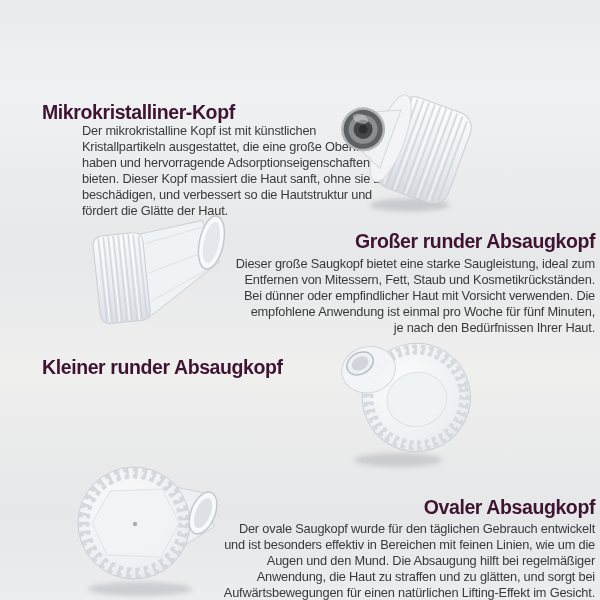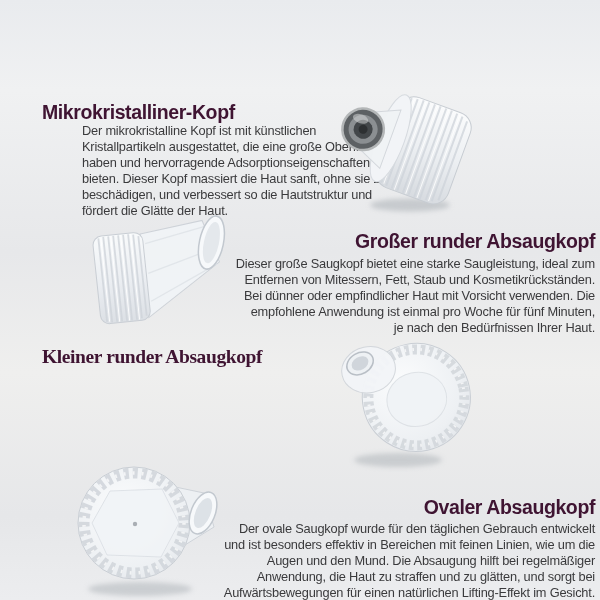--- a/index.html
+++ b/index.html
@@ -32,21 +32,21 @@
     white-space:pre-line;
   }
   .right-align{text-align:right;}
   .product-image{position:absolute;}
   .product-image svg{display:block;width:100%;height:100%;}
 
   #s1-title{left:42px;top:84px;}
   #s1-para{left:42px;top:110px;width:330px;margin-left:40px;}
   #s2-title{right:33px;top:213px;}
   #s2-para{right:33px;top:243px;width:400px;}
-  #s3-title{left:42px;top:329px;font-family:Liberation Serif, serif;}
+  #s3-title{left:42px;top:339px;}
   #s3-para{left:42px;top:379px;width:340px;}
   #s4-title{right:33px;top:479px;}
   #s4-para{right:33px;top:508px;width:424px;}
 
   #img1{left:332px;top:74px;width:148px;height:145px;}
   #img2{left:86px;top:210px;width:155px;height:122px;}
   #img3{left:328px;top:322px;width:152px;height:150px;}
   #img4{left:48px;top:455px;width:190px;height:145px;}
 </style>
 </head>

